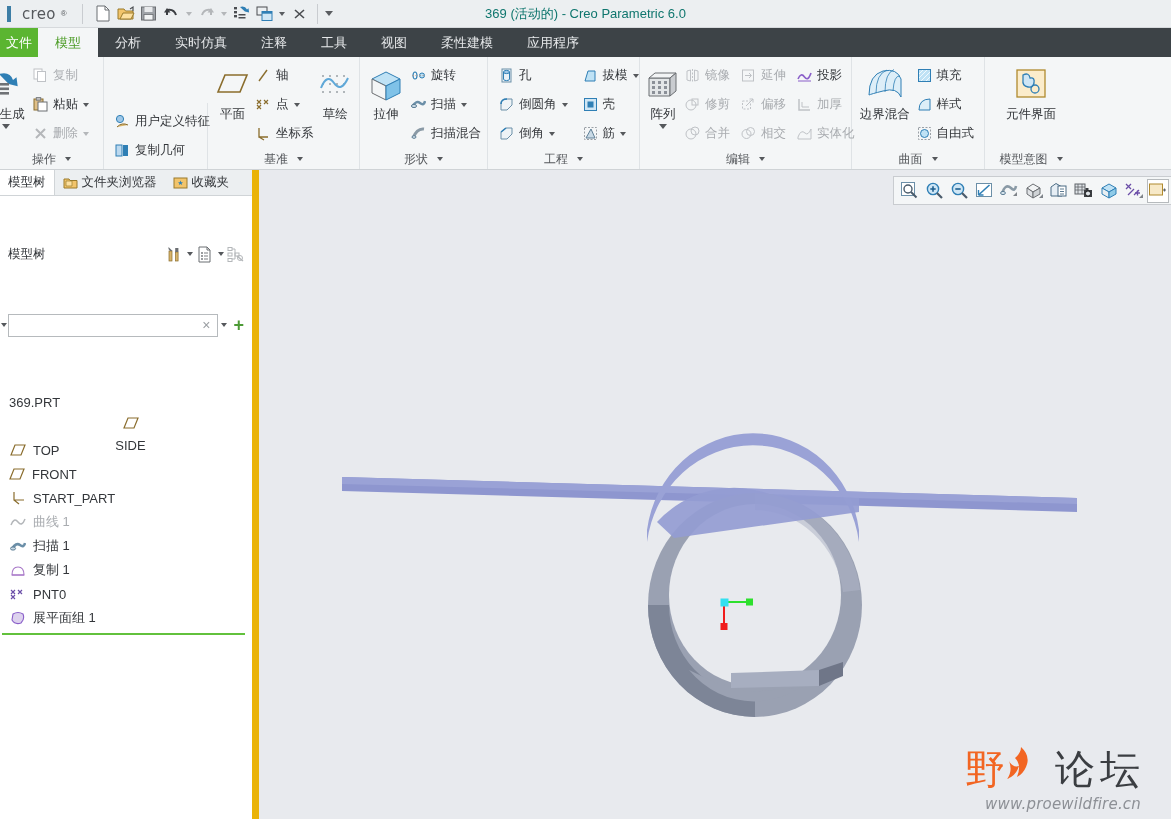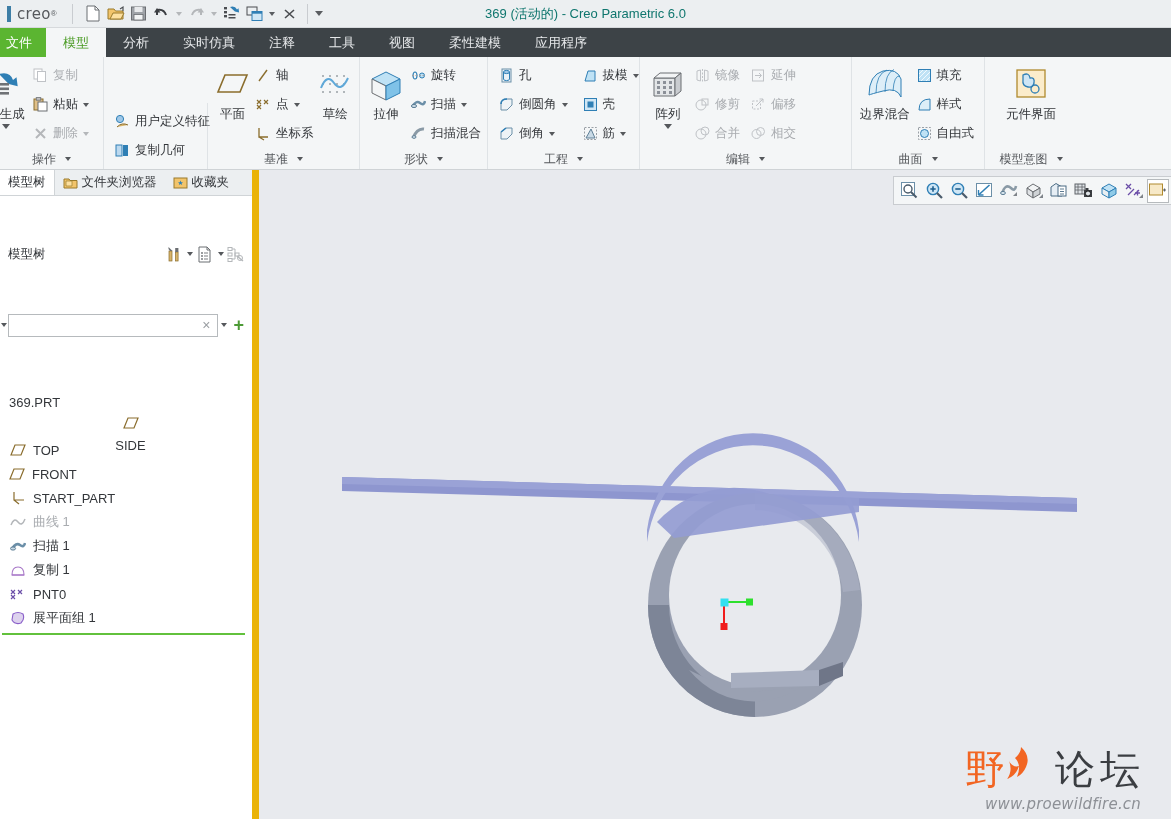--- a/index.html
+++ b/index.html
@@ -12,21 +12,21 @@
   #app { position: relative; width: 1171px; height: 819px; }
 
   
   .titlebar {
     height: 28px; background: #eceff1;
     display: flex; align-items: center;
     border-bottom: 1px solid #d6d9dc;
     position: relative;
   }
   .creo-logo {
-    display:flex; align-items:center; 
+    display:flex; align-items:center; gap:5px;
     padding: 0 10px 0 7px; height: 28px;
   }
   .creo-word {
     font-family: "DejaVu Sans", sans-serif;
     font-size: 15px; color: #55585c; letter-spacing: .3px;
   }
   .qat { display: flex; align-items: center; gap: 1px; padding-left: 4px; }
   .vsep { width:1px; height:20px; background:#c9ccd0; margin:0 5px; }
   .qicon {
     width: 22px; height: 22px; display:flex; align-items:center; justify-content:center;
@@ -48,21 +48,21 @@
     font-size: 13px; color: #0f766e; pointer-events: none;
   }
 
   
   .tabbar {
     height: 29px; background: #3d4347; display: flex; align-items: stretch;
     font-size: 13px;
   }
   .tab-file {
     background: #5bb531; color: #fff; display:flex; align-items:center;
-    padding: 0 14px 0 6px; font-size: 13px;
+    padding: 0 6px 0 6px; font-size: 13px;
   }
   .tab {
     display: flex; align-items: center; padding: 0 17px; color: #e6e8ea;
   }
   .tab.active { background: #f4f6f7; color: #4a9b24; }
 
   
   .ribbon {
     height: 113px; background: #f4f6f7; display:flex;
     border-bottom: 1px solid #cfd3d6; position: relative;
@@ -613,20 +613,48 @@
           <div class="ritem dim">
             <span class="ico">
                 <svg width="15" height="15" viewBox="0 0 15 15">
                   <circle cx="5.5" cy="8" r="4.5" fill="none" stroke="#bfc2c6"></circle>
                   <circle cx="9.5" cy="5.5" r="4" fill="none" stroke="#bfc2c6"></circle>
                 </svg>
               </span>
             <span>相交</span>
           </div>
         </div>
+        <div class="rcol" style="margin-left:2px;">
+          <div class="ritem">
+            <span class="ico">
+                <svg width="15" height="15" viewBox="0 0 15 15">
+                  <path d="M1 11 Q4 4 7.5 9 Q11 14 14 5" fill="none" stroke="#8a5fc9" stroke-width="1.6"></path>
+                  <path d="M1 13 h13" stroke="#8a5fc9"></path>
+                </svg>
+              </span>
+            <span>投影</span>
+          </div>
+          <div class="ritem dim">
+            <span class="ico">
+                <svg width="15" height="15" viewBox="0 0 15 15">
+                  <path d="M2 2 v11 h11" fill="none" stroke="#bfc2c6" stroke-width="1.5"></path>
+                  <path d="M5 5 v5 h7" fill="none" stroke="#bfc2c6"></path>
+                </svg>
+              </span>
+            <span>加厚</span>
+          </div>
+          <div class="ritem dim">
+            <span class="ico">
+                <svg width="15" height="15" viewBox="0 0 15 15">
+                  <path d="M1 11 Q4 3 8 7 Q11 10 14 3 L14 13 L1 13z" fill="none" stroke="#bfc2c6"></path>
+                </svg>
+              </span>
+            <span>实体化</span>
+          </div>
+        </div>
       </div>
       <div class="rgroup-label">
         <span>编辑</span>
           <i></i>
       </div>
     </div>
 
     <div class="rgroup" style="width:133px;">
       <div class="rgroup-body">
         <div class="rbig" style="width:60px;">

